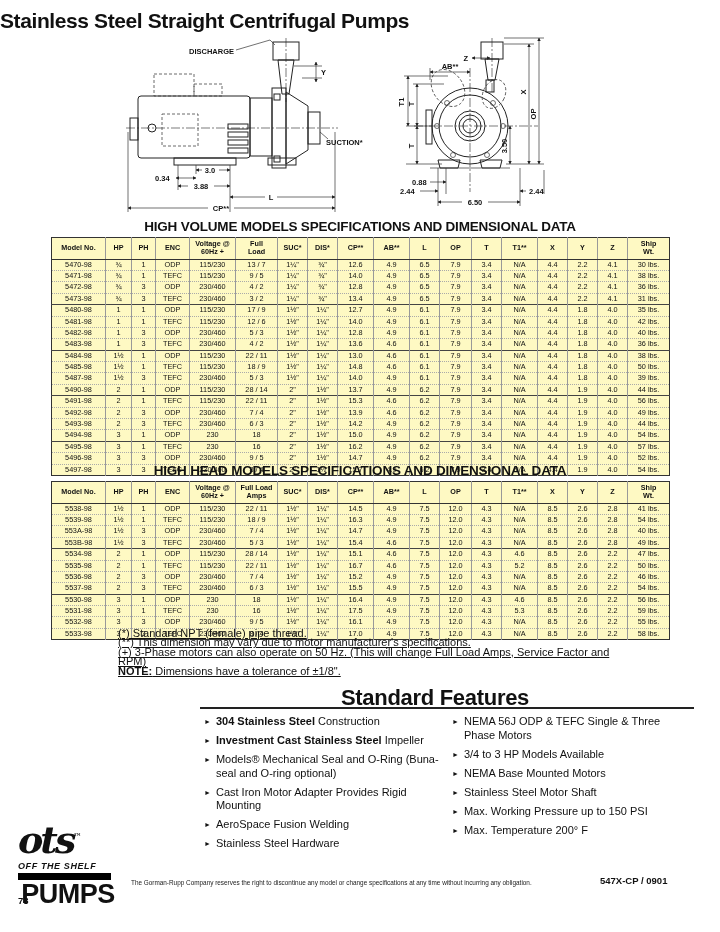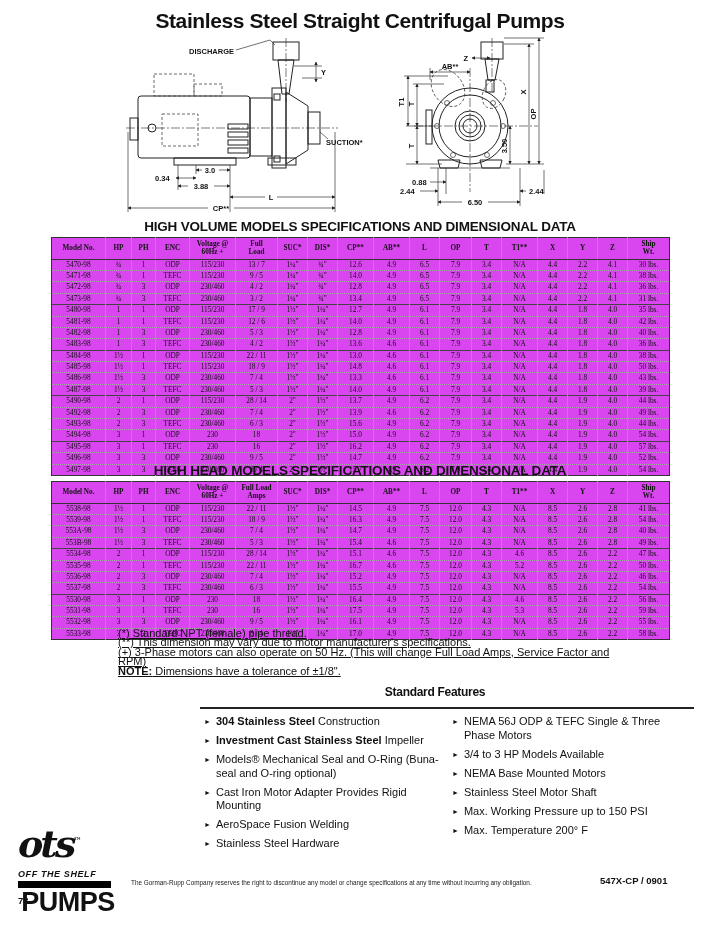--- a/index.html
+++ b/index.html
@@ -1,43 +1,43 @@
 <!DOCTYPE html>
 <html><head>
 <meta charset="utf-8">
 <style>
   html,body{margin:0;padding:0;background:#fff;}
   body{width:720px;height:932px;position:relative;font-family:"Liberation Sans",sans-serif;color:#111;overflow:hidden;}
   .abs{position:absolute;}
   
-  #page-title{top:9px;left:0;width:720px;text-align:center;font-size:21px;font-weight:bold;letter-spacing:-0.4px;}
+  #page-title{top:9px;left:0;width:720px;font-size:21px;font-weight:bold;letter-spacing:-0.4px;}
   
   .tbl-title{left:0;width:720px;text-align:center;font-weight:bold;font-size:13.5px;letter-spacing:-0.2px;}
   
-  table.spec{border-collapse:collapse;table-layout:fixed;font-size:7.3px;border:1.5px solid #333;background:#d946ef;font-family:Liberation Serif, serif;}
+  table.spec{border-collapse:collapse;table-layout:fixed;font-size:7.3px;border:1.5px solid #333;background:#fef9c3;}
   table.spec th,table.spec td{text-align:center;padding:1px 0;line-height:1.15;border-left:1px solid #999;overflow:hidden;}
   table.spec th:first-child,table.spec td:first-child{border-left:none;}
   table.spec th{font-size:7.2px;font-weight:bold;white-space:pre-line;vertical-align:middle;border-bottom:1.5px solid #333;padding:2px 0;}
   table.spec tbody tr{border-top:1px dotted #aaa;}
   table.spec tbody tr:nth-child(4n+1){border-top:1.4px solid #444;}
   
   #footnotes{left:118px;top:629px;font-size:11px;line-height:9.4px;width:520px;text-decoration:underline;}
   #footnotes b{font-weight:bold;}
   
-  #features-title{left:200px;top:685px;width:470px;text-align:center;font-size:12px;font-weight:bold;letter-spacing:-0.3px;}
+  #features-title{left:200px;top:685px;width:470px;text-align:center;font-size:22px;font-weight:bold;letter-spacing:-0.3px;}
   #features-rule{left:200px;top:707px;width:494px;height:2px;background:#222;}
   .feat-col{font-size:11px;line-height:13.5px;}
   #features-left{left:204px;top:715px;width:242px;}
   #features-right{left:452px;top:715px;width:228px;}
   .feat{display:flex;margin-bottom:5.5px;justify-content:center;}
   .feat .bullet{font-size:7px;line-height:13.5px;margin-right:5px;flex:0 0 auto;}
   .feat .ftext{flex:1 1 auto;}
   
   #logo{left:18px;top:816px;width:100px;}
-  #logo-brand{font-family:"DejaVu Serif",serif;font-style:italic;font-weight:bold;font-size:38px;line-height:48px;letter-spacing:-3px;}
+  #logo-brand{font-family:"DejaVu Serif",serif;font-style:italic;font-weight:bold;font-size:38px;line-height:40px;letter-spacing:-3px;}
   #logo-tm{font-size:8px;vertical-align:super;letter-spacing:0;}
   #logo-tagline{font-size:9px;font-weight:bold;font-style:italic;letter-spacing:0.6px;margin-top:1px;}
   #logo-bar{width:93px;height:7px;background:#000;margin-top:2px;}
   #logo-product{font-size:27px;font-weight:900;letter-spacing:-0.5px;line-height:27px;margin-top:1px;text-align:center;}
   #page-number{left:18px;top:895px;font-size:9.5px;font-weight:bold;}
   
   #disclaimer{left:131px;top:879px;width:445px;font-size:6.4px;color:#222;}
   #doc-code{left:600px;top:875px;font-size:9.5px;font-weight:bold;}
   
   .draw{stroke:#222;stroke-width:1;fill:none;}
@@ -450,40 +450,20 @@
         <td>6.1</td>
         <td>7.9</td>
         <td>3.4</td>
         <td>N/A</td>
         <td>4.4</td>
         <td>1.8</td>
         <td>4.0</td>
         <td>50 lbs.</td>
       </tr>
       <tr>
-        <td>5486-98</td>
-        <td>1½</td>
-        <td>3</td>
-        <td>ODP</td>
-        <td>230/460</td>
-        <td>7 / 4</td>
-        <td>1½"</td>
-        <td>1¼"</td>
-        <td>13.3</td>
-        <td>4.6</td>
-        <td>6.1</td>
-        <td>7.9</td>
-        <td>3.4</td>
-        <td>N/A</td>
-        <td>4.4</td>
-        <td>1.8</td>
-        <td>4.0</td>
-        <td>43 lbs.</td>
-      </tr>
-      <tr>
         <td>5487-98</td>
         <td>1½</td>
         <td>3</td>
         <td>TEFC</td>
         <td>230/460</td>
         <td>5 / 3</td>
         <td>1½"</td>
         <td>1¼"</td>
         <td>14.0</td>
         <td>4.9</td>
@@ -508,20 +488,40 @@
         <td>13.7</td>
         <td>4.9</td>
         <td>6.2</td>
         <td>7.9</td>
         <td>3.4</td>
         <td>N/A</td>
         <td>4.4</td>
         <td>1.9</td>
         <td>4.0</td>
         <td>44 lbs.</td>
+      </tr>
+      <tr>
+        <td>5491-98</td>
+        <td>2</td>
+        <td>1</td>
+        <td>TEFC</td>
+        <td>115/230</td>
+        <td>22 / 11</td>
+        <td>2"</td>
+        <td>1½"</td>
+        <td>15.3</td>
+        <td>4.6</td>
+        <td>6.2</td>
+        <td>7.9</td>
+        <td>3.4</td>
+        <td>N/A</td>
+        <td>4.4</td>
+        <td>1.9</td>
+        <td>4.0</td>
+        <td>56 lbs.</td>
       </tr>
       <tr>
         <td>5492-98</td>
         <td>2</td>
         <td>3</td>
         <td>ODP</td>
         <td>230/460</td>
         <td>7 / 4</td>
         <td>2"</td>
         <td>1½"</td>
@@ -538,21 +538,21 @@
       </tr>
       <tr>
         <td>5493-98</td>
         <td>2</td>
         <td>3</td>
         <td>TEFC</td>
         <td>230/460</td>
         <td>6 / 3</td>
         <td>2"</td>
         <td>1½"</td>
-        <td>15.6</td>
+        <td>14.2</td>
         <td>4.9</td>
         <td>6.2</td>
         <td>7.9</td>
         <td>3.4</td>
         <td>N/A</td>
         <td>4.4</td>
         <td>1.9</td>
         <td>4.0</td>
         <td>44 lbs.</td>
       </tr>

